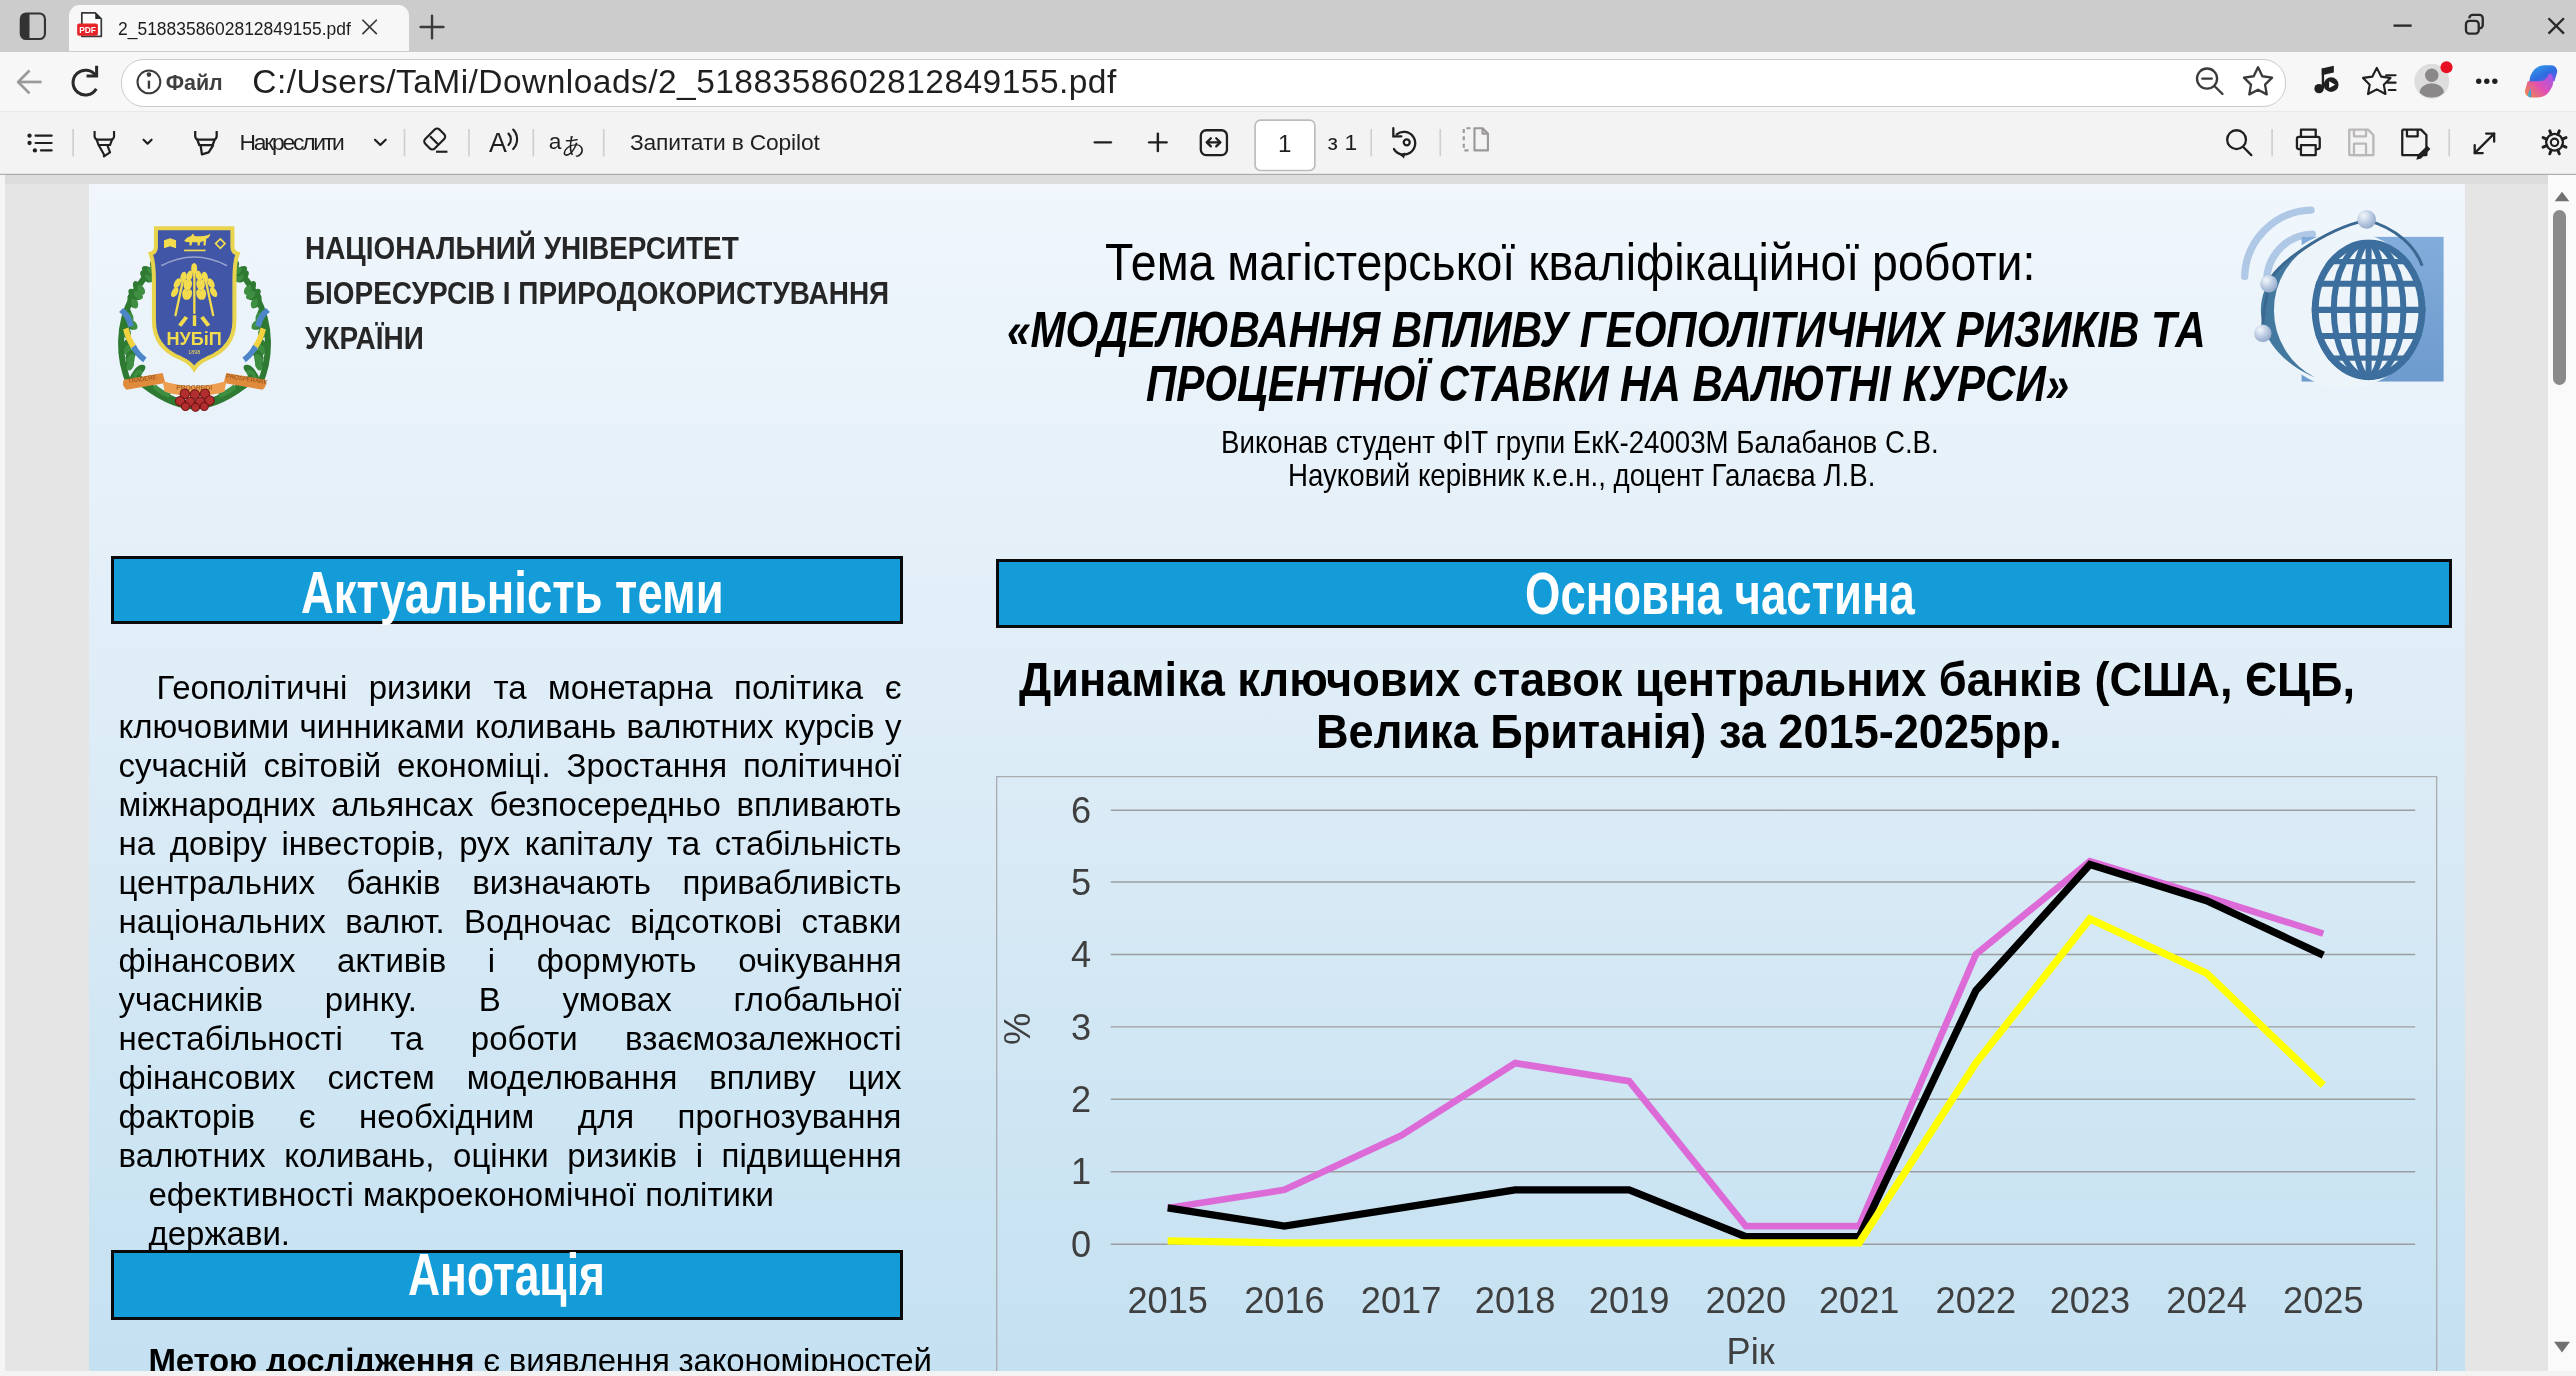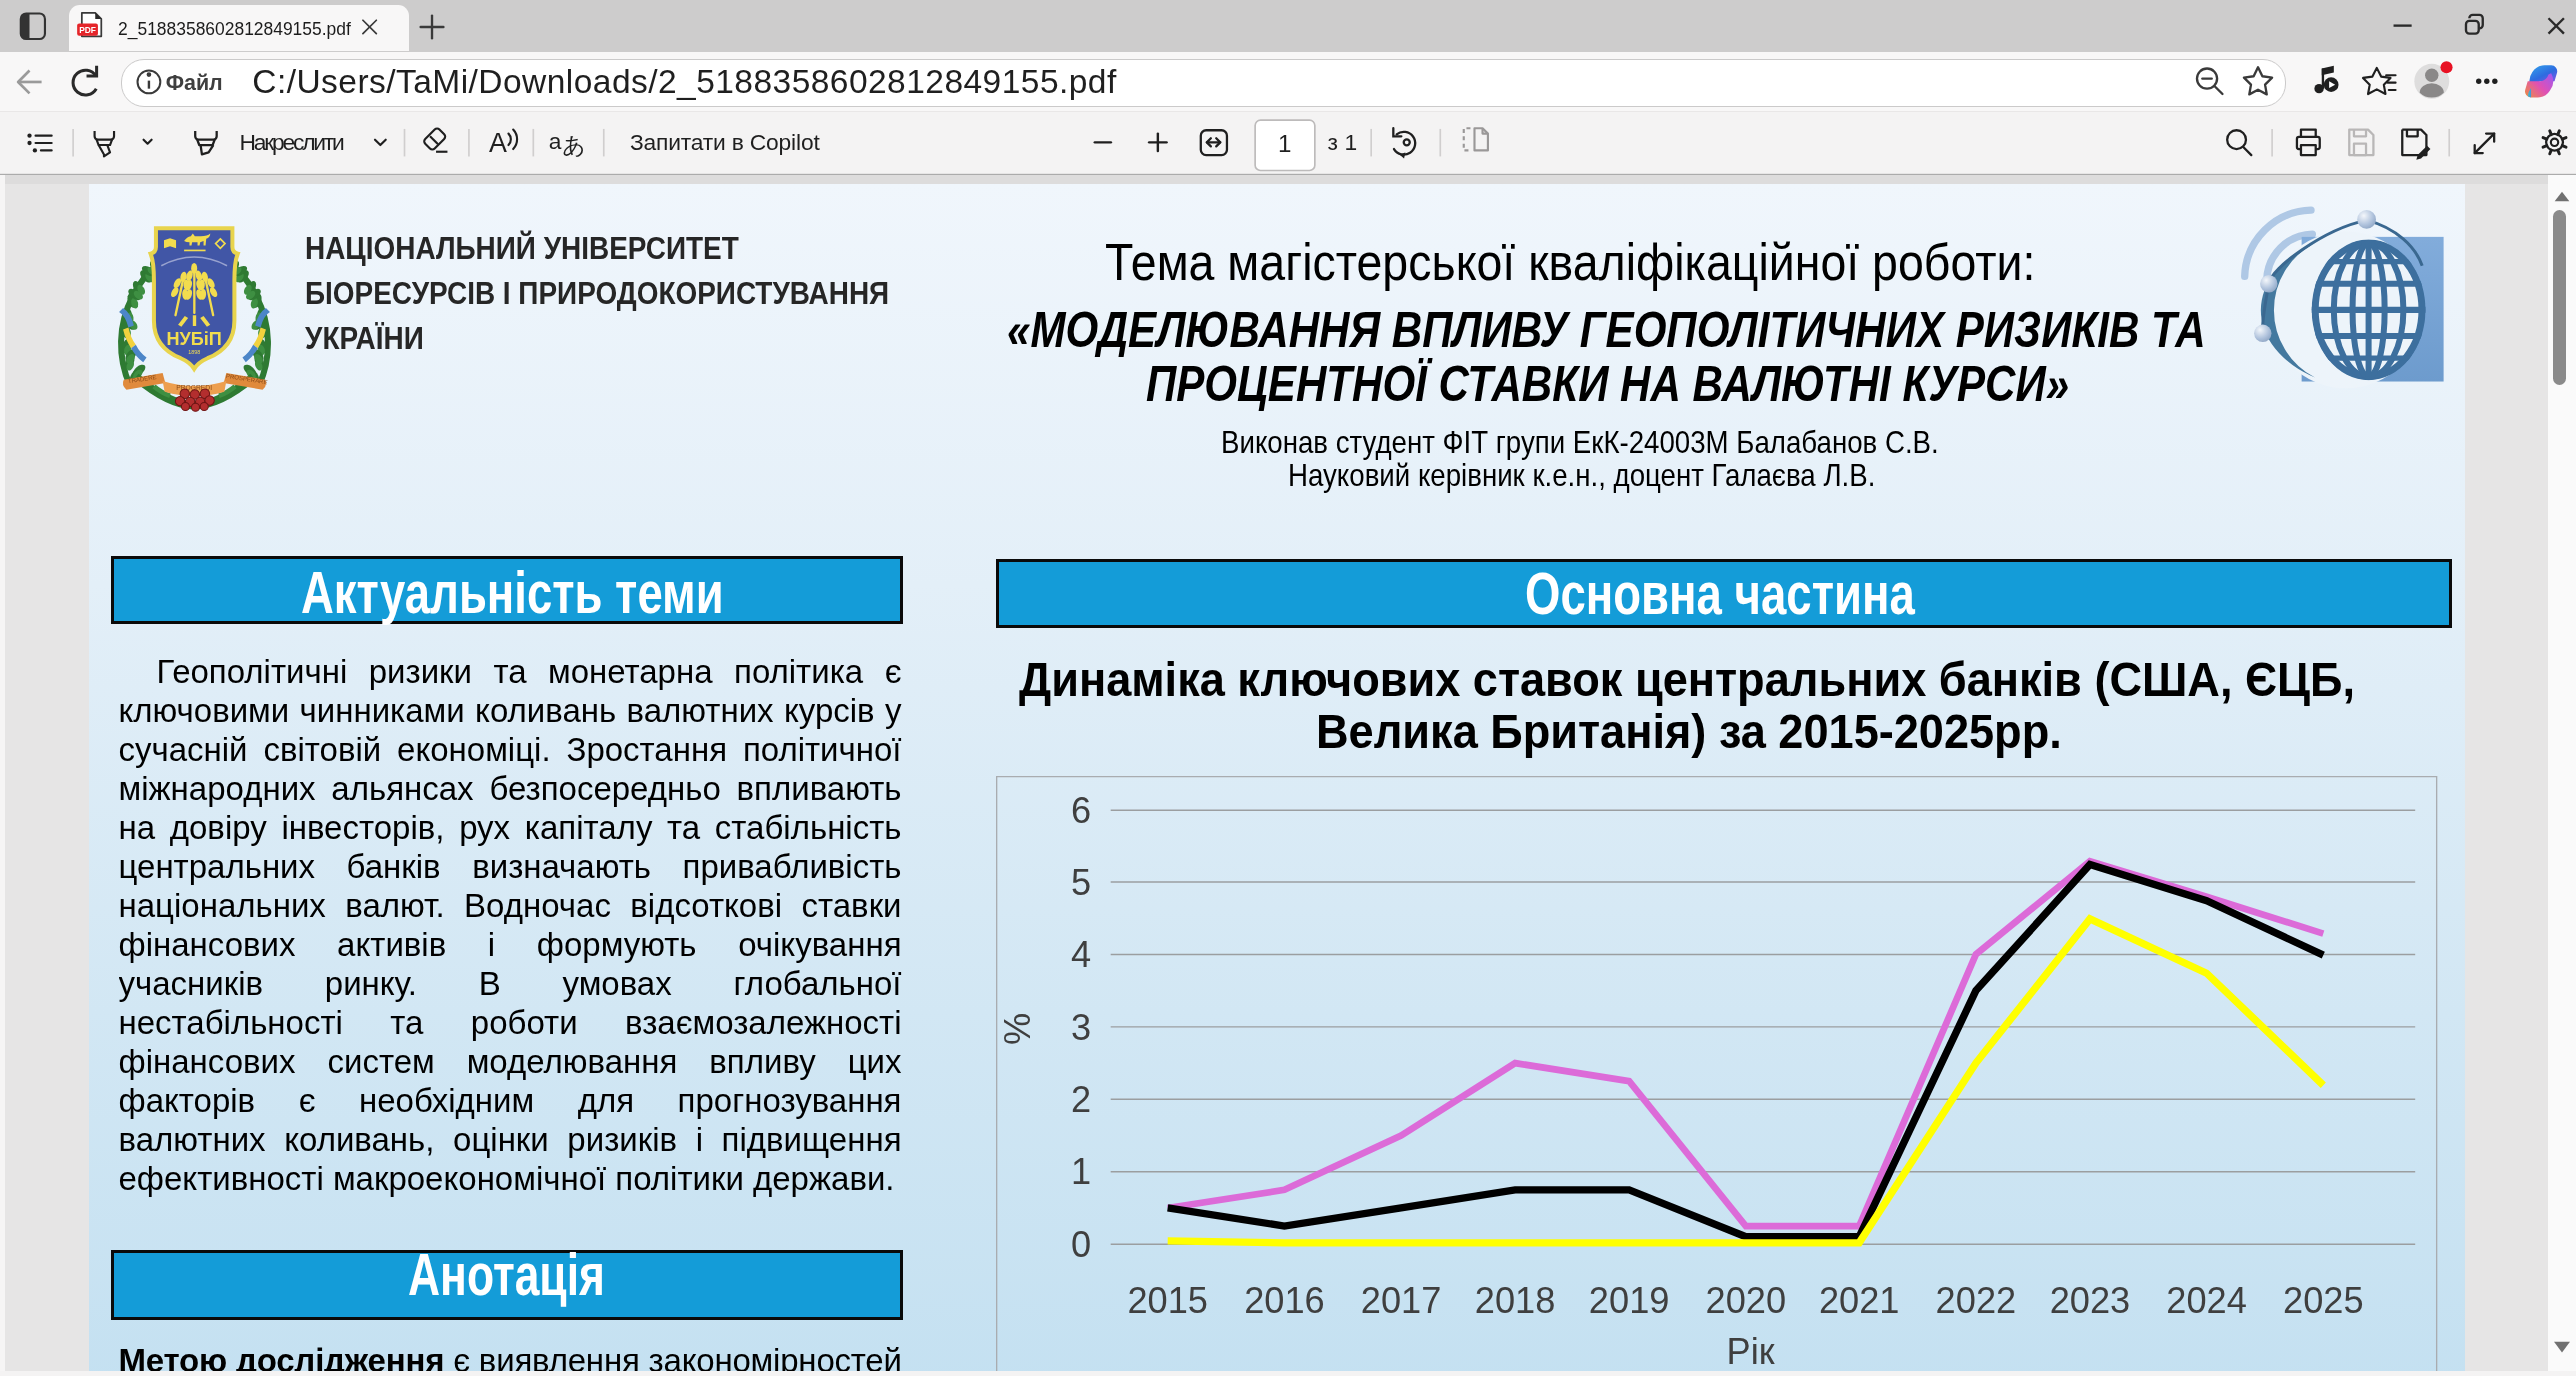--- a/index.html
+++ b/index.html
@@ -21,21 +21,21 @@
     background:linear-gradient(180deg,#F0F6FC 0%, #E3EFF8 30%, #D2E7F4 62%, #BFDEF0 100%);
     background-size:100% 1335px; background-repeat:no-repeat; }
   #scrolltrack { left:2548px; top:175px; width:28px; height:1201px; background:#FAFAFA; }
   #thumb { left:2553px; top:210px; width:13.4px; height:175px; background:#8A8A8A; border-radius:6.7px; }
   #bottomstrip { left:0; top:1371px; width:2576px; height:5.4px; background:#F4F3F3; }
 
   .hdrbox { position:absolute; background:#149CD8; border:3.4px solid #0A0A0A; }
   .jtext { position:absolute; left:29.5px; width:783px; font-size:33px; color:#000; }
   .jl { text-align:justify; height:39px; line-height:39px; overflow:hidden; }
   .jl::after { content:""; display:inline-block; width:100%; }
-  .pl { height:39px; line-height:39px; }
+  .pl { height:39px; line-height:39px;margin-left:30px; }
   .tl { position:absolute; white-space:nowrap; line-height:1; transform-origin:left top; color:#000; }
 </style>
 </head>
 <body>
 
 <div id="tabbar" class="abs"></div>
 <div id="tab" class="abs"></div>
 <div id="addr" class="abs"></div>
 <div id="pill" class="abs"></div>
 <div id="toolbar" class="abs"></div>
@@ -291,21 +291,21 @@
   <div class="tl" style="left:918px; top:121px; font-size:50px; font-weight:bold; font-style:italic; transform:scaleX(0.842);">«МОДЕЛЮВАННЯ ВПЛИВУ ГЕОПОЛІТИЧНИХ РИЗИКІВ ТА</div>
   <div class="tl" style="left:1057px; top:175px; font-size:50px; font-weight:bold; font-style:italic; transform:scaleX(0.842);">ПРОЦЕНТНОЇ СТАВКИ НА ВАЛЮТНІ КУРСИ»</div>
   <div class="tl" style="left:1132px; top:242px; font-size:32px; transform:scaleX(0.864);">Виконав студент ФІТ групи ЕкК-24003М Балабанов С.В.</div>
   <div class="tl" style="left:1199px; top:275px; font-size:32px; transform:scaleX(0.864);">Науковий керівник к.е.н., доцент Галаєва Л.В.</div>
 
   <div class="hdrbox" style="left:21.5px; top:372px; width:792px; height:68px;"></div>
   <div class="hdrbox" style="left:907px; top:375px; width:1456px; height:69px;"></div>
   <div class="tl" style="left:212px;  top:379px; font-size:60px; font-weight:bold; color:#fff; transform:scaleX(0.758);">Актуальність теми</div>
   <div class="tl" style="left:1436px; top:380px; font-size:60px; font-weight:bold; color:#fff; transform:scaleX(0.759);">Основна частина</div>
 
-  <div class="jtext" style="top:468px;">
+  <div class="jtext" style="top:484px;">
     <div class="jl"><span style="display:inline-block;width:38px;"></span>Геополітичні ризики та монетарна політика є</div>
     <div class="jl">ключовими чинниками коливань валютних курсів у</div>
     <div class="jl">сучасній світовій економіці. Зростання політичної</div>
     <div class="jl">міжнародних альянсах безпосередньо впливають</div>
     <div class="jl">на довіру інвесторів, рух капіталу та стабільність</div>
     <div class="jl">центральних банків визначають привабливість</div>
     <div class="jl">національних валют. Водночас відсоткові ставки</div>
     <div class="jl">фінансових активів і формують очікування</div>
     <div class="jl">учасників ринку. В умовах глобальної</div>
     <div class="jl">нестабільності та роботи взаємозалежності</div>

